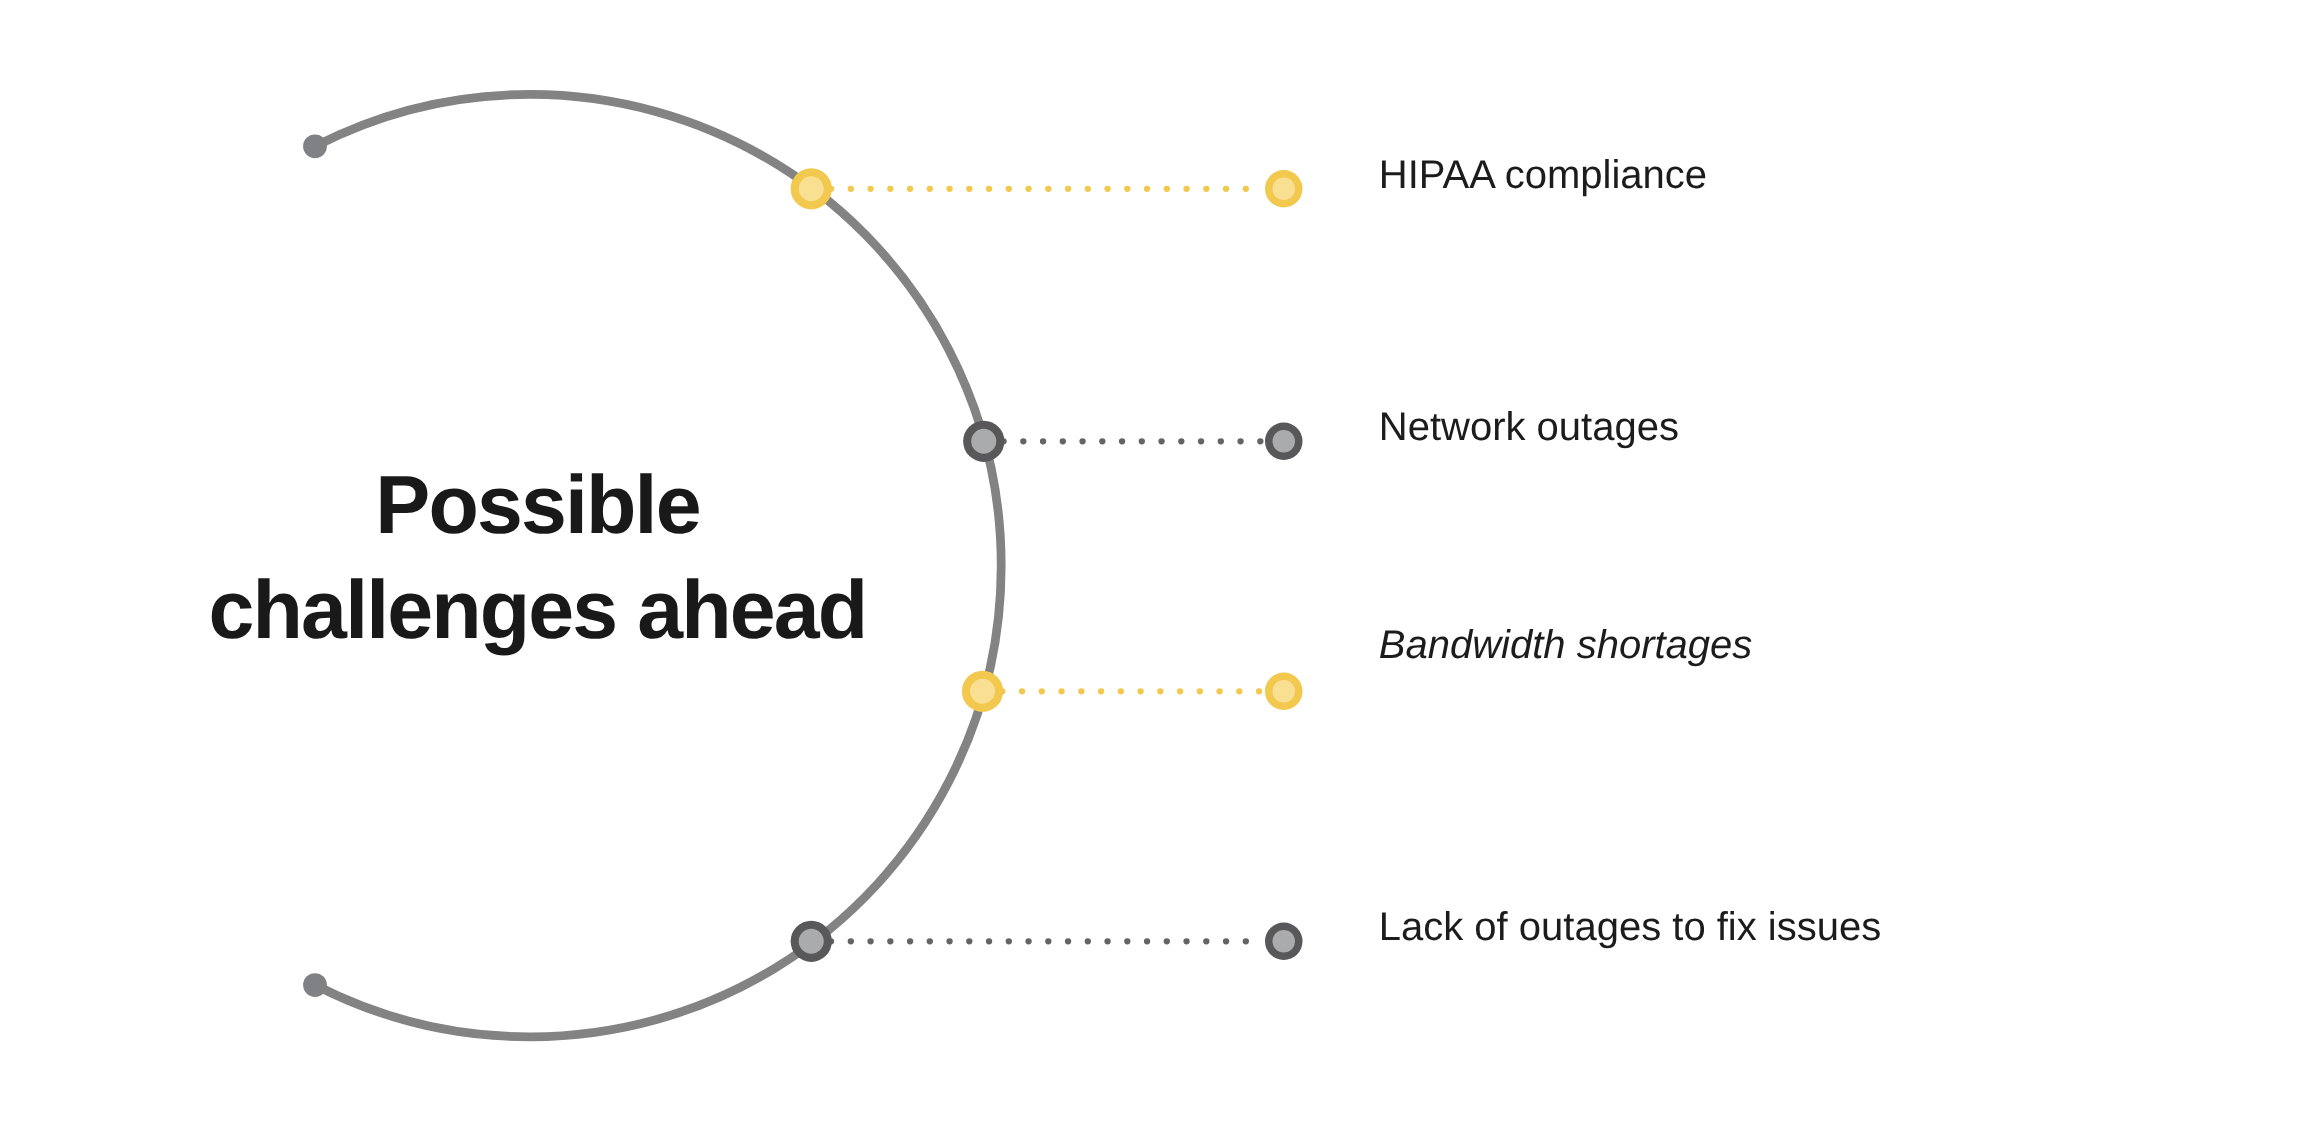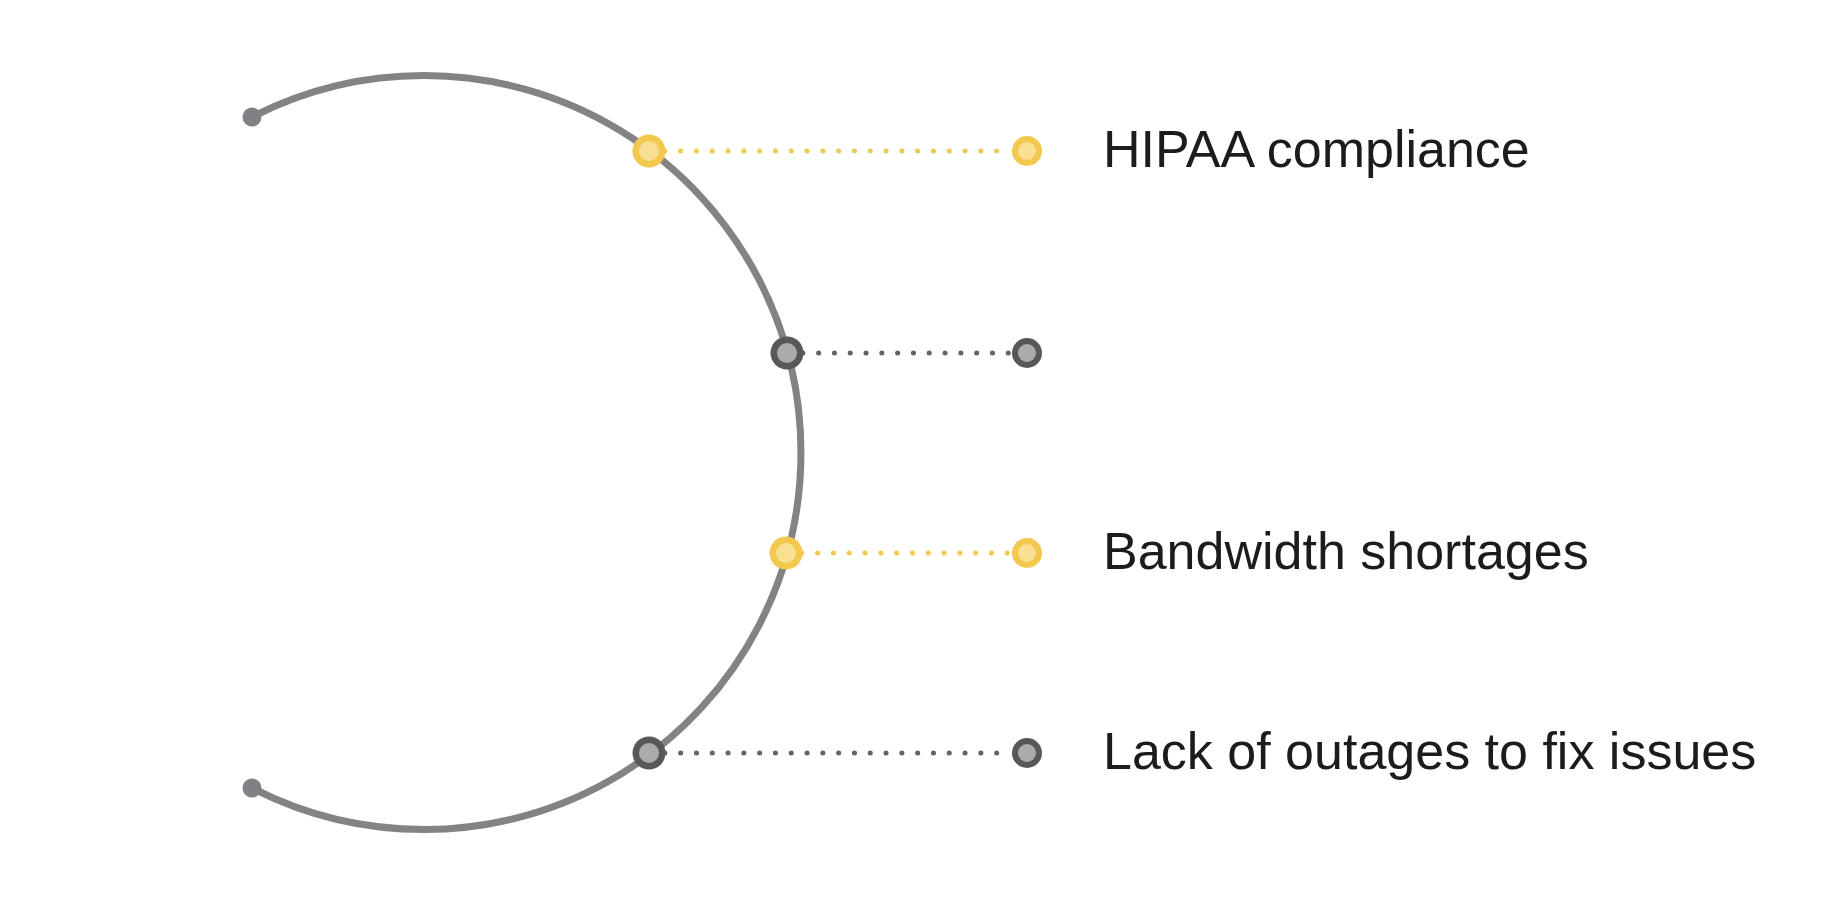--- a/index.html
+++ b/index.html
@@ -50,29 +50,29 @@
     text-align: center;
     font-size: 66px;
     font-weight: 700;
     letter-spacing: -1.5px;
     line-height: 84px;
     color: #191919;
   }
   .item-label {
     position: absolute;
     left: 1103px;
-    font-size: 52px;
+    font-size: 32px;
     font-weight: 400;
     line-height: 1;
     color: #1c1c1c;
     white-space: nowrap;
   }
   .item-label.row-1 { top: 123px; }
   .item-label.row-2 { top: 325px; }
-  .item-label.row-3 { top: 525px; }
+  .item-label.row-3 { top: 499px; font-style: italic; }
   .item-label.row-4 { top: 725px; }
 </style>
 </head>
 <body>
 
 <div class="canvas">
 
   <svg class="diagram-svg" width="1840" height="916" viewBox="0 0 1840 916">
 
     <path class="arc" d="M 252 117 A 377 377 0 1 1 252 788"></path>
@@ -105,18 +105,23 @@
 
     <g>
       <line class="dots gray" x1="649" y1="753" x2="1012" y2="753"></line>
       <circle class="ring gray" cx="649" cy="753" r="16.5"></circle>
       <circle class="core gray" cx="649" cy="753" r="10"></circle>
       <circle class="ring gray" cx="1027" cy="753" r="15"></circle>
       <circle class="core gray" cx="1027" cy="753" r="9"></circle>
     </g>
   </svg>
 
+  <div class="title">
+    <div>Possible</div>
+    <div>challenges ahead</div>
+  </div>
 
   <div class="item-label row-1">HIPAA compliance</div>
+  <div class="item-label row-2">Network outages</div>
   <div class="item-label row-3">Bandwidth shortages</div>
   <div class="item-label row-4">Lack of outages to fix issues</div>
 
 </div>
 
 </body></html>

